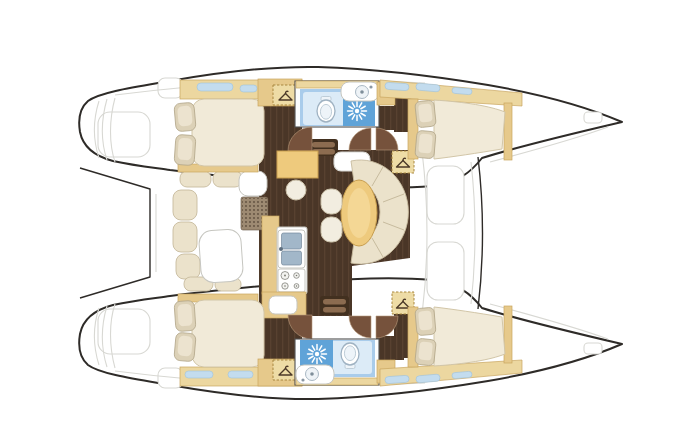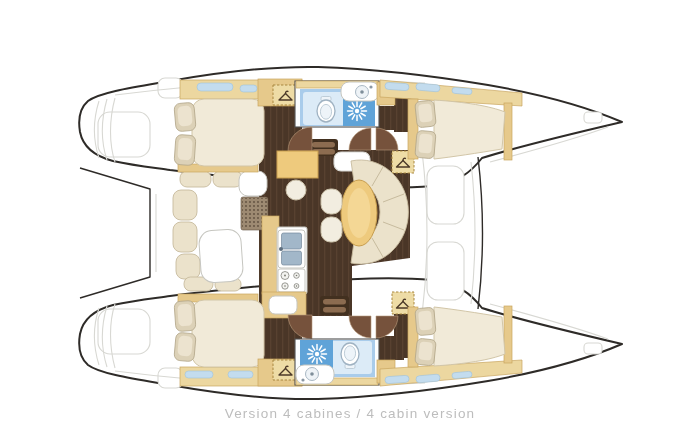--- a/index.html
+++ b/index.html
@@ -322,15 +322,14 @@
       <rect x="416" y="339" width="19" height="26" rx="5" class="pillow"></rect>
       <rect x="419" y="342" width="13" height="18" rx="4" class="pillowhi"></rect>
     </g>
     <g transform="rotate(-5 425 322)">
       <rect x="416" y="308" width="19" height="27" rx="5" class="pillow"></rect>
       <rect x="419" y="311" width="13" height="19" rx="4" class="pillowhi"></rect>
     </g>
   </g>
 </svg>
 
-<div class="caption">Version 4 cabines / 4 cabin version</div>
 
 </div>
 
 </body></html>

